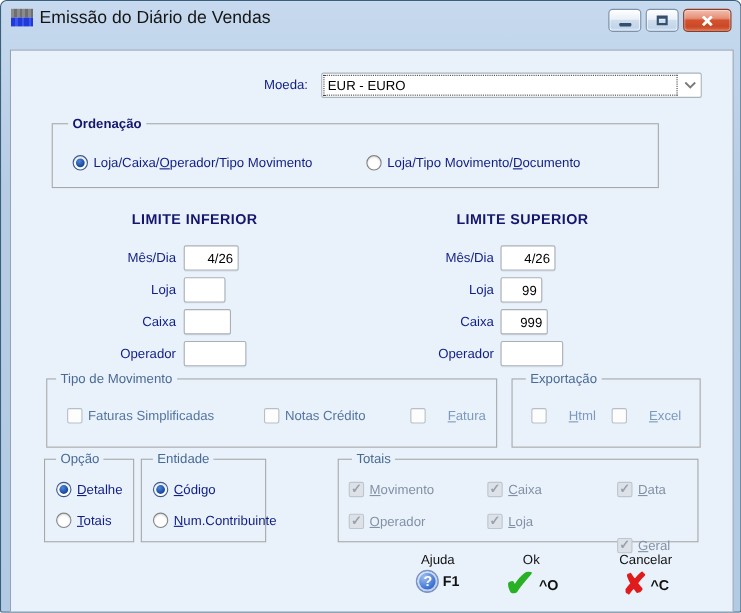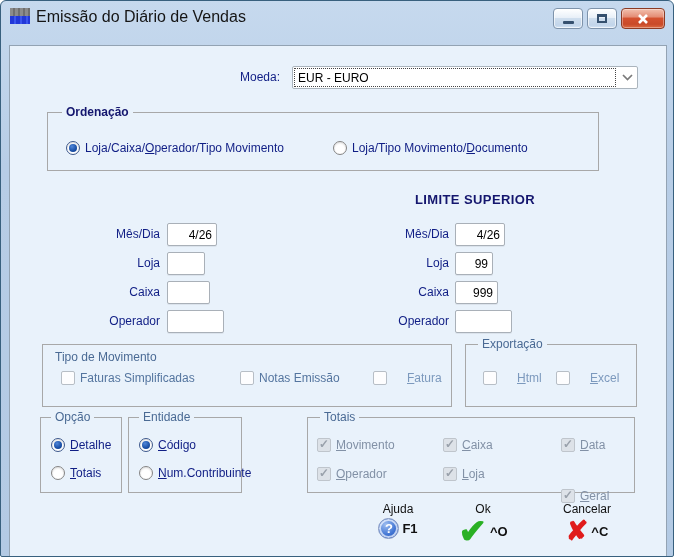--- a/index.html
+++ b/index.html
@@ -139,48 +139,49 @@
       <div class="opt" style="left:285px; top:28px;">
         <span class="radio"></span>
         <span class="navy"><span>Loja/Tipo Movimento/</span><span class="u">D</span><span>ocumento</span></span>
       </div>
       <div class="opt" style="left:18px; top:28px;">
         <span class="radio sel"></span>
         <span class="navy"><span>Loja/Caixa/</span><span class="u">O</span><span>perador/Tipo Movimento</span></span>
       </div>
     </div>
 
+    <div class="limit-title" style="left:87px; top:146px; width:160px;">LIMITE INFERIOR</div>
     <div class="f-label" style="left:30px; top:181px;">Mês/Dia</div>
     <input class="f-input" style="left: 157px; top: 177px; width: 50px;" readonly="" value="4/26">
     <div class="f-label" style="left:30px; top:210px;">Loja</div>
     <input class="f-input" style="left: 157px; top: 206px; width: 38px;" readonly="" value="">
     <div class="f-label" style="left:30px; top:239px;">Caixa</div>
     <input class="f-input" style="left: 157px; top: 235px; width: 43px;" readonly="" value="">
     <div class="f-label" style="left:30px; top:268px;">Operador</div>
     <input class="f-input" style="left: 157px; top: 264px; width: 57px;" readonly="" value="">
 
     <div class="limit-title" style="left:385px; top:146px; width:160px;">LIMITE SUPERIOR</div>
     <div class="f-label" style="left:319px; top:181px;">Mês/Dia</div>
     <input class="f-input" style="left: 445px; top: 177px; width: 50px;" readonly="" value="4/26">
     <div class="f-label" style="left:319px; top:210px;">Loja</div>
     <input class="f-input" style="left: 445px; top: 206px; width: 38px;" readonly="" value="99">
     <div class="f-label" style="left:319px; top:239px;">Caixa</div>
     <input class="f-input" style="left: 445px; top: 235px; width: 43px;" readonly="" value="999">
     <div class="f-label" style="left:319px; top:268px;">Operador</div>
     <input class="f-input" style="left: 445px; top: 264px; width: 57px;" readonly="" value="">
 
     <div class="group" style="left:32px; top:298px; width:410px; height:63px;">
-      <span class="group-title gt-dim" style="left:8px;margin-top:13px;">Tipo de Movimento</span>
+      <span class="group-title gt-dim" style="left:8px;">Tipo de Movimento</span>
       <div class="opt" style="left:18px; top:26px;">
         <span class="check"></span>
         <span class="lbl-dim1"><span>Faturas Simplificadas</span><span class="u"></span><span></span></span>
       </div>
       <div class="opt" style="left:197px; top:26px;">
         <span class="check"></span>
-        <span class="lbl-dim1"><span>Notas Emissão</span><span class="u"></span><span></span></span>
+        <span class="lbl-dim1"><span>Notas Crédito</span><span class="u"></span><span></span></span>
       </div>
       <div class="opt" style="left:330px; top:26px;">
         <span class="check"></span>
         <span class="lbl-dim2"><span></span><span class="u">F</span><span>atura</span></span>
       </div>
     </div>
 
     <div class="group" style="left:455px; top:298px; width:172px; height:63px;">
       <span class="group-title gt-dim" style="left:12px;">Exportação</span>
       <div class="opt" style="left:17px; top:26px;">

